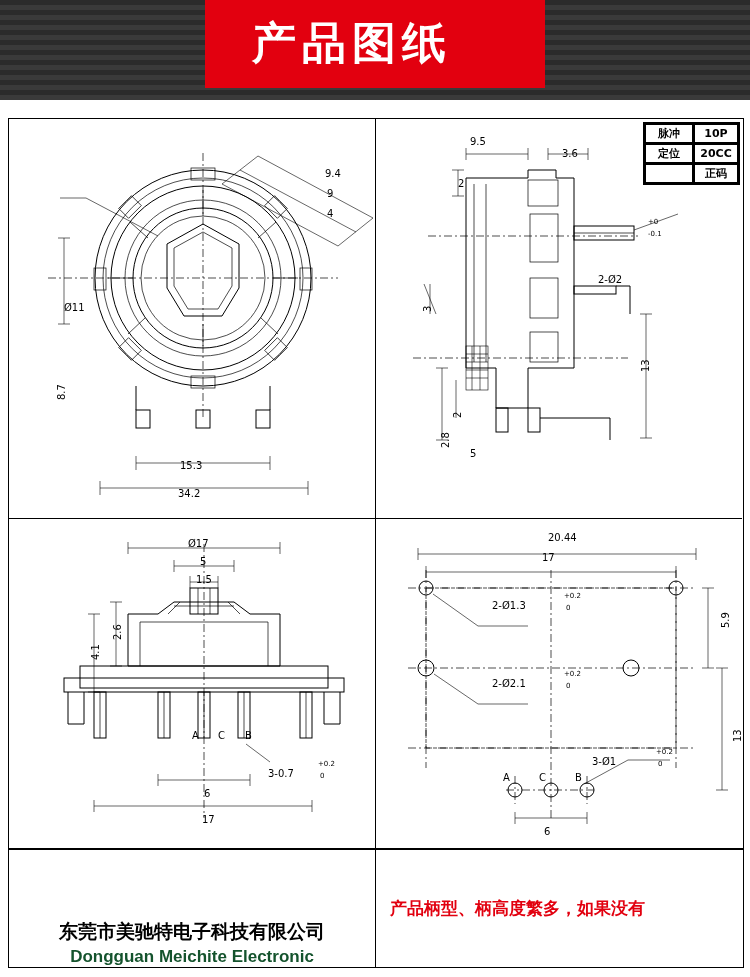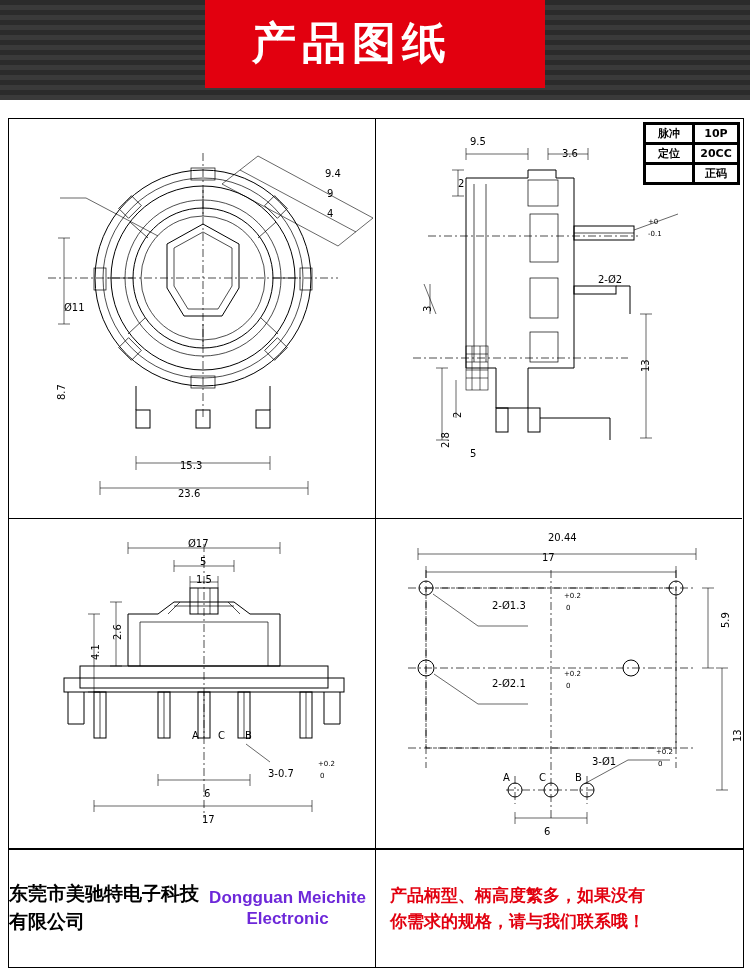--- a/index.html
+++ b/index.html
@@ -24,26 +24,26 @@
   
   .spec{position:absolute;right:10px;top:122px;border:1px solid #000;border-collapse:collapse;font-size:11px;}
   .spec td{border:3px solid #000000;padding:1px 5px;text-align:center;font-family:"DejaVu Sans",sans-serif;
     font-weight:bold;height:14px;}
   .spec td.k{width:36px;}
   .spec td.v{width:32px;}
 
   
   .footer{position:absolute;left:8px;top:848px;width:734px;height:118px;border:1px solid #000;}
   .footer .left{position:absolute;left:0;top:0;width:366px;height:118px;
-    display:flex;flex-direction:row;justify-content:flex-end;align-items:center;}
+    display:flex;flex-direction:column;justify-content:flex-end;align-items:center;}
   .footer .sep{position:absolute;left:366px;top:0;width:1px;height:118px;background:#000;}
   .footer .right{position:absolute;left:367px;top:0;width:366px;height:118px;
     display:flex;flex-direction:column;justify-content:center;padding:0 14px;box-sizing:border-box;}
   .f-cn{font-size:19px;font-weight:bold;color:#000;font-family:"DejaVu Sans",sans-serif;line-height:1.45;}
-  .f-en{font-size:17px;font-weight:bold;color:#6d28d9;line-height:1.25;text-align:center;}
+  .f-en{font-size:17px;font-weight:bold;color:#14532d;line-height:1.25;text-align:center;}
   .f-r{font-size:17px;font-weight:bold;color:#e2000f;font-family:"DejaVu Sans",sans-serif;line-height:1.55;}
 
   
   .lbl{position:absolute;font-size:10px;font-family:"DejaVu Sans",sans-serif;color:#000;white-space:nowrap;}
   .lbl.v{transform:rotate(-90deg);transform-origin:left top;}
   svg{position:absolute;left:0;top:0;overflow:visible;}
   .ln{stroke:#000;stroke-width:1;fill:none;}
   .thin{stroke:#000;stroke-width:.7;fill:none;}
   .dash{stroke:#000;stroke-width:.7;fill:none;stroke-dasharray:8 3 2 3;}
   .dim{stroke:#000;stroke-width:.6;fill:none;}
@@ -146,21 +146,21 @@
   <line class="dim" x1="92" y1="370" x2="300" y2="370"></line>
   <line class="dim" x1="92" y1="363" x2="92" y2="377"></line>
   <line class="dim" x1="300" y1="363" x2="300" y2="377"></line>
 </svg>
 <div class="lbl" style="left:64px;top:302px;">Ø11</div>
 <div class="lbl v" style="left:56px;top:400px;">8.7</div>
 <div class="lbl" style="left:325px;top:168px;">9.4</div>
 <div class="lbl" style="left:327px;top:188px;">9</div>
 <div class="lbl" style="left:327px;top:208px;">4</div>
 <div class="lbl" style="left:180px;top:460px;">15.3</div>
-<div class="lbl" style="left:178px;top:488px;">23.6</div>
+<div class="lbl" style="left:178px;top:488px;">34.2</div>
 
 <svg width="365" height="400" style="left:378px;top:118px;">
   <line class="dash" x1="50" y1="118" x2="260" y2="118"></line>
   <line class="dash" x1="35" y1="240" x2="250" y2="240"></line>
 
   <path class="ln" d="M88 60 L150 60 L150 52 L178 52 L178 60 L196 60 L196 250 L150 250 L150 290
                       L118 290 L118 250 L88 250 Z"></path>
   <path class="thin" d="M96 66 L96 244 M108 66 L108 244"></path>
   <rect class="thin" x="150" y="62" width="30" height="26"></rect>
   <rect class="thin" x="152" y="96" width="28" height="48"></rect>
@@ -364,15 +364,14 @@
 <div class="lbl" style="left:575px;top:772px;">B</div>
 
 <div class="footer">
   <div class="left">
     <div class="f-cn">东莞市美驰特电子科技有限公司</div>
     <div class="f-en">Dongguan Meichite Electronic</div>
   </div>
   <div class="sep"></div>
   <div class="right">
     <div class="f-r">产品柄型、柄高度繁多，如果没有</div>
-    <div class="f-r">你需求的规格，请与我们联系哦！</div>
   </div>
 </div>
 
 </body></html>

